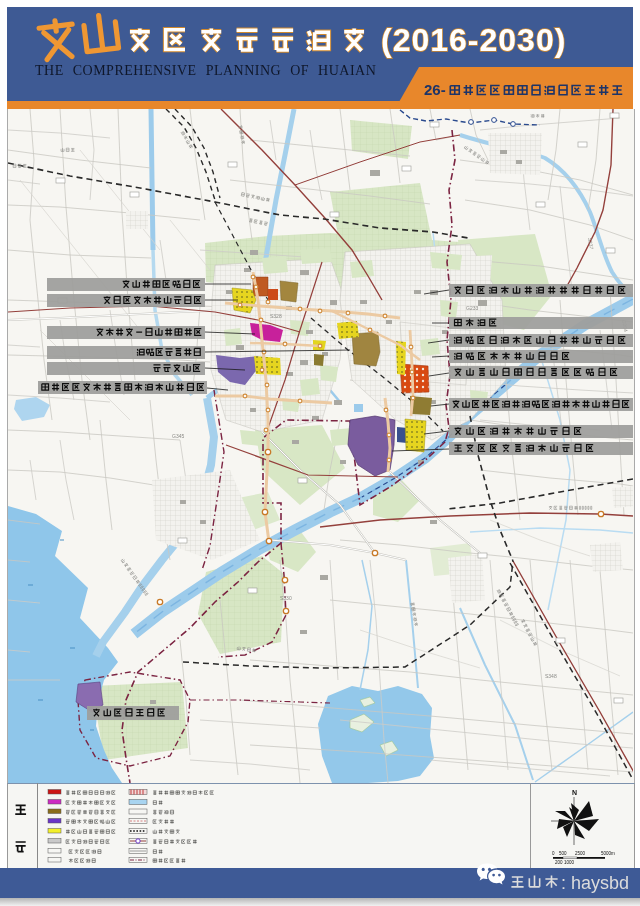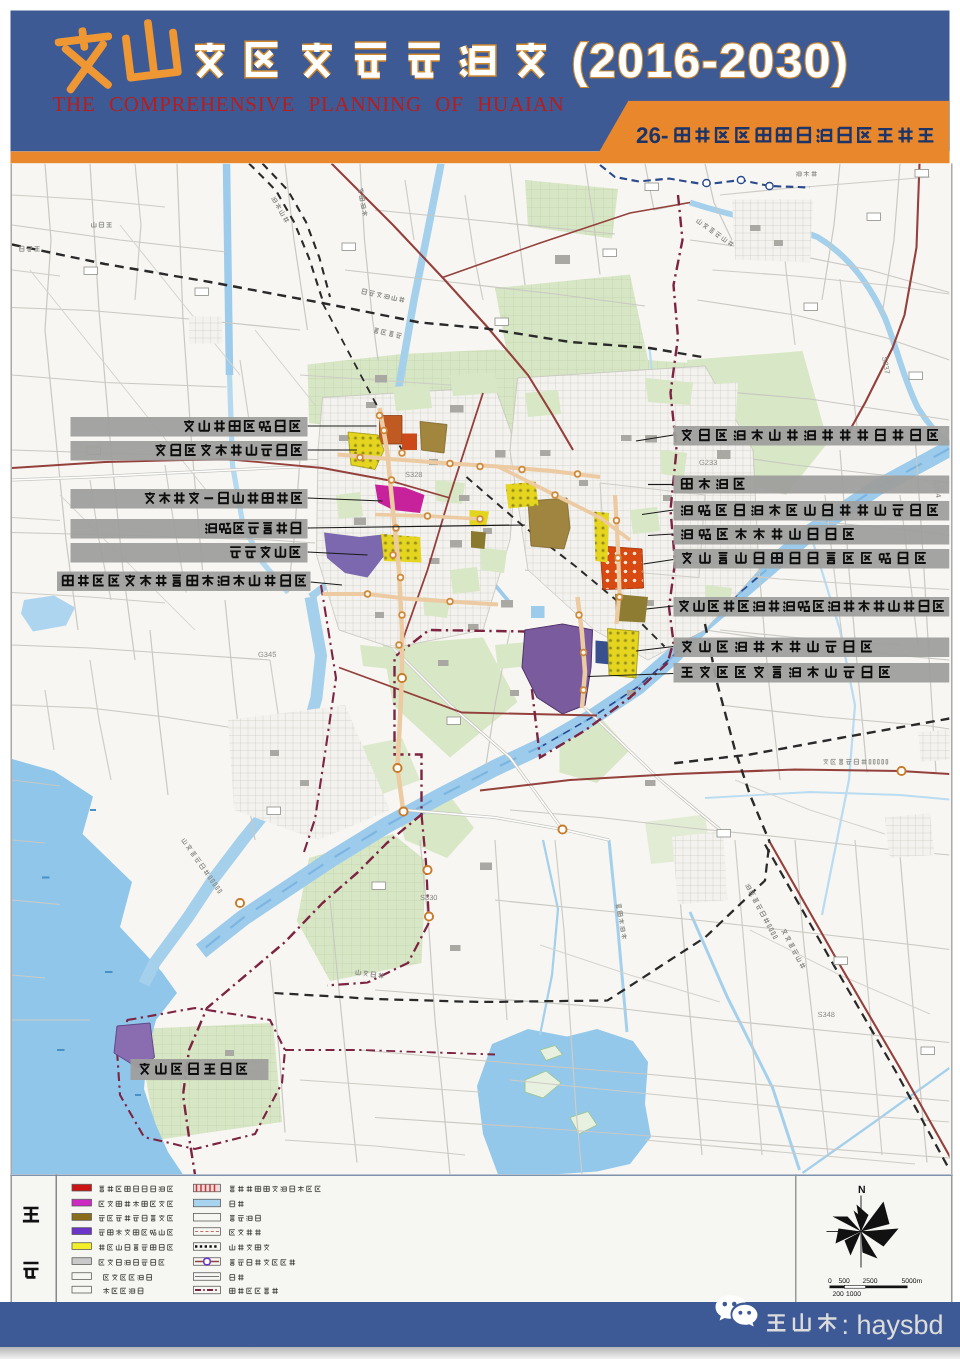--- a/index.html
+++ b/index.html
@@ -18,21 +18,21 @@
     </g>
 </svg>
 
 <svg class="abs" style="left:115px;top:8px;" width="520" height="56" viewBox="0 0 520 56">
   <path d="M14.94,23.73 L34.78,23.73 M24.86,20.51 L24.86,26.71 M17.42,26.71 L32.30,42.83 M32.30,26.71 L17.42,42.83 M70.00,21.75 L50.65,21.75 L50.65,41.59 L70.00,41.59 M55.61,26.71 L66.03,36.13 M66.03,26.71 L55.61,36.13 M86.37,23.73 L106.21,23.73 M96.29,20.51 L96.29,26.71 M88.85,26.71 L103.73,42.83 M103.73,26.71 L88.85,42.83 M121.58,22.25 L142.42,22.25 M121.58,30.43 L142.42,30.43 M125.80,30.43 L125.80,42.09 M134.48,30.43 L134.48,42.09 M125.80,42.09 L138.20,42.09 M157.30,22.25 L178.13,22.25 M157.30,30.43 L178.13,30.43 M161.51,30.43 L161.51,42.09 M170.19,30.43 L170.19,42.09 M161.51,42.09 L173.91,42.09 M193.51,22.99 L195.49,27.95 M193.01,31.67 L195.00,36.13 M192.52,39.11 L195.99,42.09 M199.71,24.23 L213.35,24.23 L213.35,40.35 L199.71,40.35 L199.71,24.23 M199.71,32.17 L213.35,32.17 M229.22,23.73 L249.06,23.73 M239.14,20.51 L239.14,26.71 M231.70,26.71 L246.58,42.83 M246.58,26.71 L231.70,42.83" fill="none" stroke="#d18a2e" stroke-width="5.56" stroke-linecap="butt"></path>
     <path d="M14.94,23.73 L34.78,23.73 M24.86,20.51 L24.86,26.71 M17.42,26.71 L32.30,42.83 M32.30,26.71 L17.42,42.83 M70.00,21.75 L50.65,21.75 L50.65,41.59 L70.00,41.59 M55.61,26.71 L66.03,36.13 M66.03,26.71 L55.61,36.13 M86.37,23.73 L106.21,23.73 M96.29,20.51 L96.29,26.71 M88.85,26.71 L103.73,42.83 M103.73,26.71 L88.85,42.83 M121.58,22.25 L142.42,22.25 M121.58,30.43 L142.42,30.43 M125.80,30.43 L125.80,42.09 M134.48,30.43 L134.48,42.09 M125.80,42.09 L138.20,42.09 M157.30,22.25 L178.13,22.25 M157.30,30.43 L178.13,30.43 M161.51,30.43 L161.51,42.09 M170.19,30.43 L170.19,42.09 M161.51,42.09 L173.91,42.09 M193.51,22.99 L195.49,27.95 M193.01,31.67 L195.00,36.13 M192.52,39.11 L195.99,42.09 M199.71,24.23 L213.35,24.23 L213.35,40.35 L199.71,40.35 L199.71,24.23 M199.71,32.17 L213.35,32.17 M229.22,23.73 L249.06,23.73 M239.14,20.51 L239.14,26.71 M231.70,26.71 L246.58,42.83 M246.58,26.71 L231.70,42.83" fill="none" stroke="#ffffff" stroke-width="3.56" stroke-linecap="butt"></path>
   <text x="266" y="43" font-size="32" font-weight="bold" fill="#ffffff" stroke="#d18a2e" stroke-width="1.5" paint-order="stroke" font-family="Liberation Sans,sans-serif" letter-spacing="1">(2016-2030)</text>
 </svg>
 
 <div class="abs" style="left:35px;top:63px;font-family:'Liberation Serif',serif;
-     font-size:14px;color:#b91c1c;letter-spacing:0.5px;word-spacing:5px;">THE COMPREHENSIVE PLANNING OF HUAIAN</div>
+     font-size:14px;color:#0f172a;letter-spacing:0.5px;word-spacing:5px;">THE COMPREHENSIVE PLANNING OF HUAIAN</div>
 
 <div class="abs" style="left:7px;top:101px;width:626px;height:8px;background:#e8872b;"></div>
 
 <div class="abs" style="left:395px;top:67px;width:238px;height:42px;background:#e8872b;
      clip-path:polygon(24px 0,238px 0,238px 42px,0 42px);"></div>
 
 <svg class="abs" style="left:424px;top:81px;" width="210" height="20" viewBox="0 0 210 20">
   <text x="0" y="14" font-size="15" font-weight="bold" fill="#1d3468" font-family="Liberation Sans,sans-serif">26-</text>
   <path d="M26.29,4.72 L35.25,4.72 L35.25,13.24 L26.29,13.24 L26.29,4.72 M26.29,8.98 L35.25,8.98 M30.77,4.72 L30.77,13.24 M42.29,3.94 L42.29,14.02 M46.32,3.94 L46.32,14.02 M39.60,6.74 L49.01,6.74 M39.60,11.22 L49.01,11.22 M62.10,4.50 L53.37,4.50 L53.37,13.46 L62.10,13.46 M55.61,6.74 L60.31,11.00 M60.31,6.74 L55.61,11.00 M75.64,4.50 L66.90,4.50 L66.90,13.46 L75.64,13.46 M69.14,6.74 L73.85,11.00 M73.85,6.74 L69.14,11.00 M80.44,4.72 L89.40,4.72 L89.40,13.24 L80.44,13.24 L80.44,4.72 M80.44,8.98 L89.40,8.98 M84.92,4.72 L84.92,13.24 M93.98,4.72 L102.94,4.72 L102.94,13.24 L93.98,13.24 L93.98,4.72 M93.98,8.98 L102.94,8.98 M98.46,4.72 L98.46,13.24 M108.08,4.28 L115.92,4.28 L115.92,13.68 L108.08,13.68 L108.08,4.28 M108.08,8.98 L115.92,8.98 M121.06,5.06 L121.95,7.30 M120.83,8.98 L121.73,11.00 M120.61,12.34 L122.18,13.68 M123.86,5.62 L130.02,5.62 L130.02,12.90 L123.86,12.90 L123.86,5.62 M123.86,9.20 L130.02,9.20 M135.16,4.28 L143.00,4.28 L143.00,13.68 L135.16,13.68 L135.16,4.28 M135.16,8.98 L143.00,8.98 M156.87,4.50 L148.14,4.50 L148.14,13.46 L156.87,13.46 M150.38,6.74 L155.08,11.00 M155.08,6.74 L150.38,11.00 M161.45,5.06 L170.86,5.06 M161.90,8.98 L170.41,8.98 M161.11,13.24 L171.19,13.24 M166.15,5.06 L166.15,13.24 M177.68,3.94 L177.68,14.02 M181.71,3.94 L181.71,14.02 M174.99,6.74 L184.40,6.74 M174.99,11.22 L184.40,11.22 M188.53,5.06 L197.93,5.06 M188.97,8.98 L197.49,8.98 M188.19,13.24 L198.27,13.24 M193.23,5.06 L193.23,13.24" fill="none" stroke="#1d3468" stroke-width="1.61" stroke-linecap="butt"></path>
 </svg>

